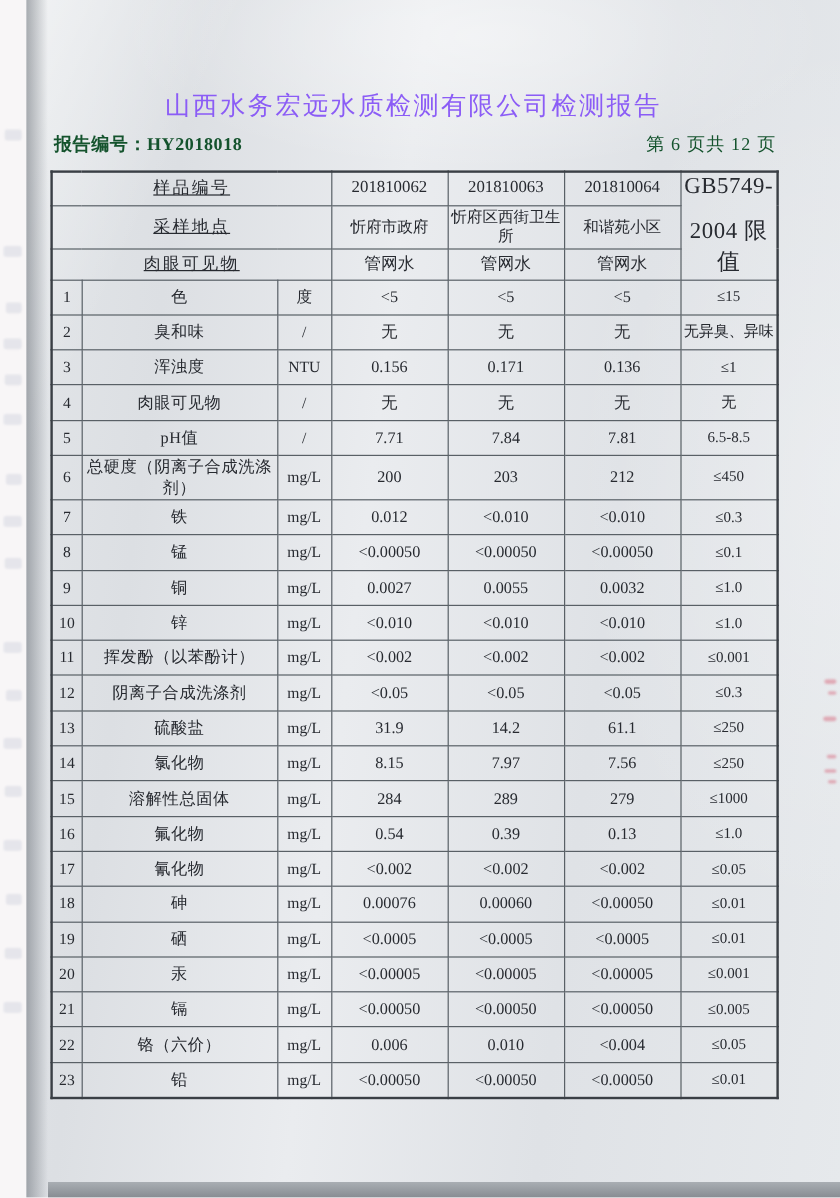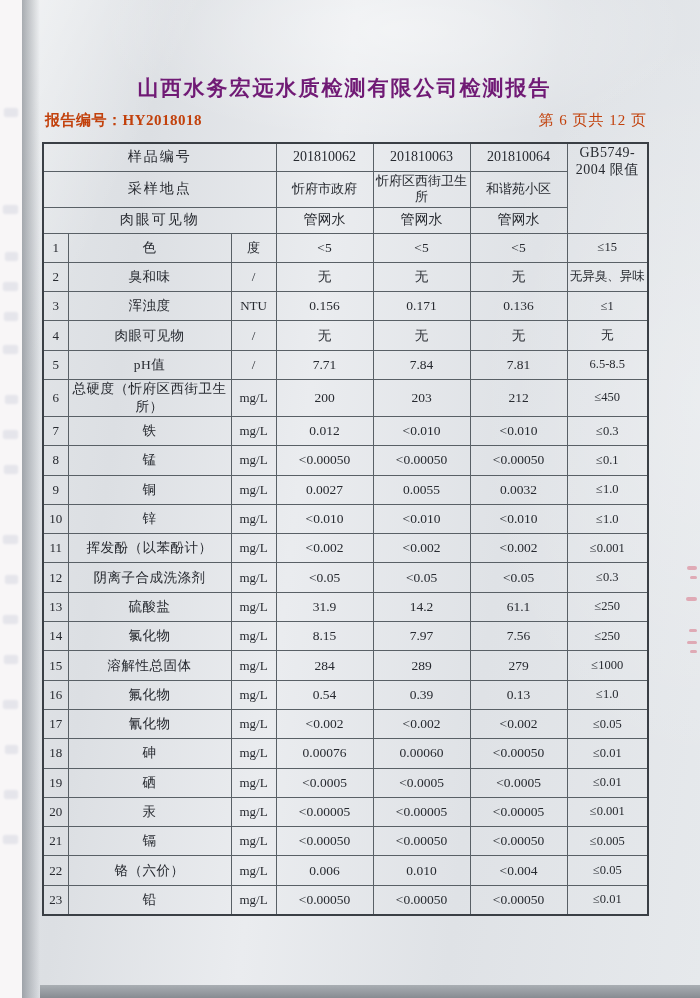--- a/index.html
+++ b/index.html
@@ -36,50 +36,50 @@
     filter:blur(1.1px);
   }
   
   .redmark{
     position:absolute;border-radius:2px;background:rgba(213,80,104,.42);
     filter:blur(.7px);
   }
 
   .title{
     position:absolute;left:42px;top:74px;width:605px;text-align:center;
-    font-size:21px;font-weight:bold;letter-spacing:2px;color:#701a75;
+    font-size:21px;font-weight:normal;letter-spacing:2px;color:#8b5cf6;
   }
   .meta{
     position:absolute;left:45px;top:111px;width:602px;
     display:flex;justify-content:space-between;align-items:baseline;
-    font-size:15px;color:#c2410c;
+    font-size:15px;color:#14532d;
   }
   .meta .report-no{font-weight:bold;letter-spacing:.5px;}
   .meta .page-no{font-size:15px;letter-spacing:1px;}
 
   table.report{
     position:absolute;left:42px;top:142px;width:605px;
     border-collapse:collapse;table-layout:fixed;
     font-size:13.5px;color:#272a30;
   }
   table.report td,table.report th{
     border:1px solid #596066;padding:0;text-align:center;vertical-align:middle;
     font-weight:normal;overflow:hidden;
   }
   table.report{border:2px solid #3a3f45;}
   thead tr.h1{height:28px;}
   thead tr.h2{height:36px;margin-top:40px;}
   thead tr.h3{height:26px;}
   tbody tr{height:29.3px;}
   thead th{font-size:14px;}
-  .lbl{letter-spacing:2px;}
+  .lbl{letter-spacing:2px;text-decoration:underline;}
   .site-cell{font-size:13px;line-height:1.2;padding:1px 3px;}
   .std-cell .std-inner{
-    display:flex;flex-direction:column;justify-content:flex-start;
-    height:86px;font-size:14px;letter-spacing:.5px;
+    display:flex;flex-direction:column;justify-content:space-between;
+    height:86px;font-size:19px;letter-spacing:.5px;
   }
   td.c-no{font-size:13px;}
   td.c-name{text-align:left;padding-left:11px;letter-spacing:.5px;}
   td.c-unit{font-size:13px;}
   td.c-limit{font-size:12.5px;white-space:nowrap;font-family:Liberation Serif, serif;}
 </style>
 </head>
 <body>
 
 <div class="page"></div>
@@ -197,21 +197,21 @@
     <td class="c-no">5</td>
     <td class="c-name">pH值</td>
     <td class="c-unit">/</td>
     <td class="c-val">7.71</td>
     <td class="c-val">7.84</td>
     <td class="c-val">7.81</td>
     <td class="c-limit">6.5-8.5</td>
   </tr>
       <tr>
     <td class="c-no">6</td>
-    <td class="c-name">总硬度（忻府区西街卫生所）</td>
+    <td class="c-name">总硬度（阴离子合成洗涤剂）</td>
     <td class="c-unit">mg/L</td>
     <td class="c-val">200</td>
     <td class="c-val">203</td>
     <td class="c-val">212</td>
     <td class="c-limit">≤450</td>
   </tr>
       <tr>
     <td class="c-no">7</td>
     <td class="c-name">铁</td>
     <td class="c-unit">mg/L</td>

